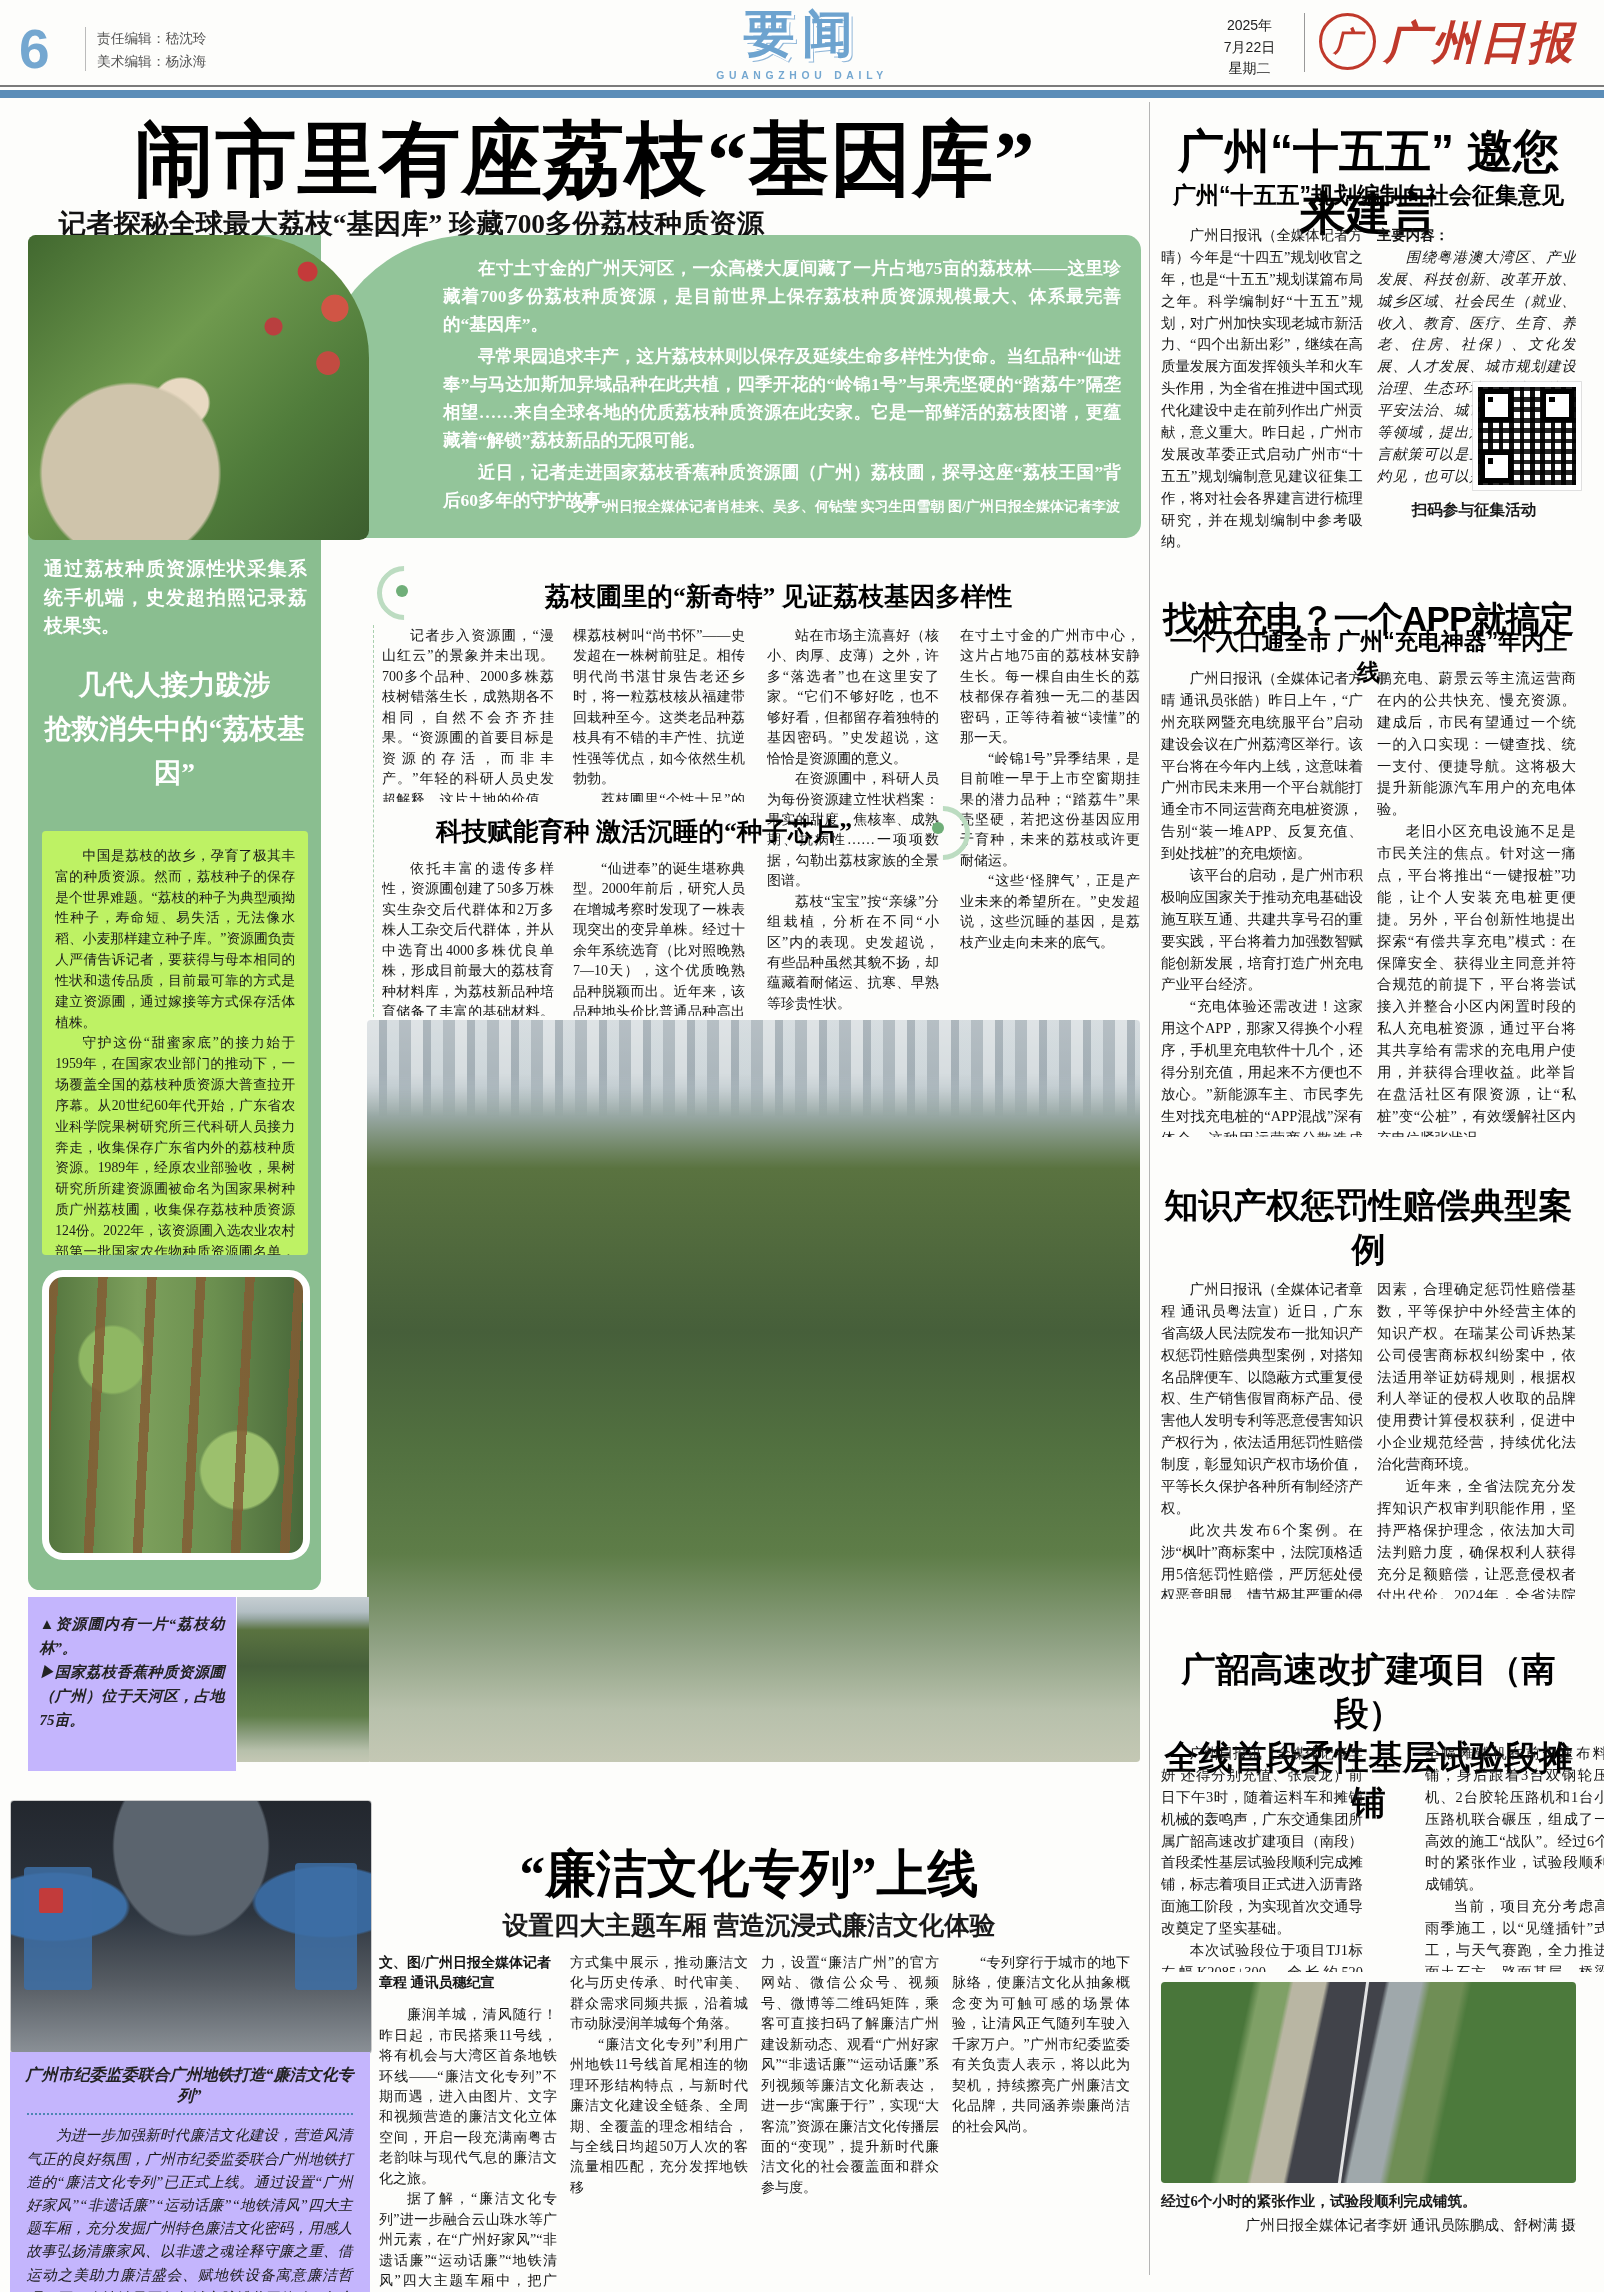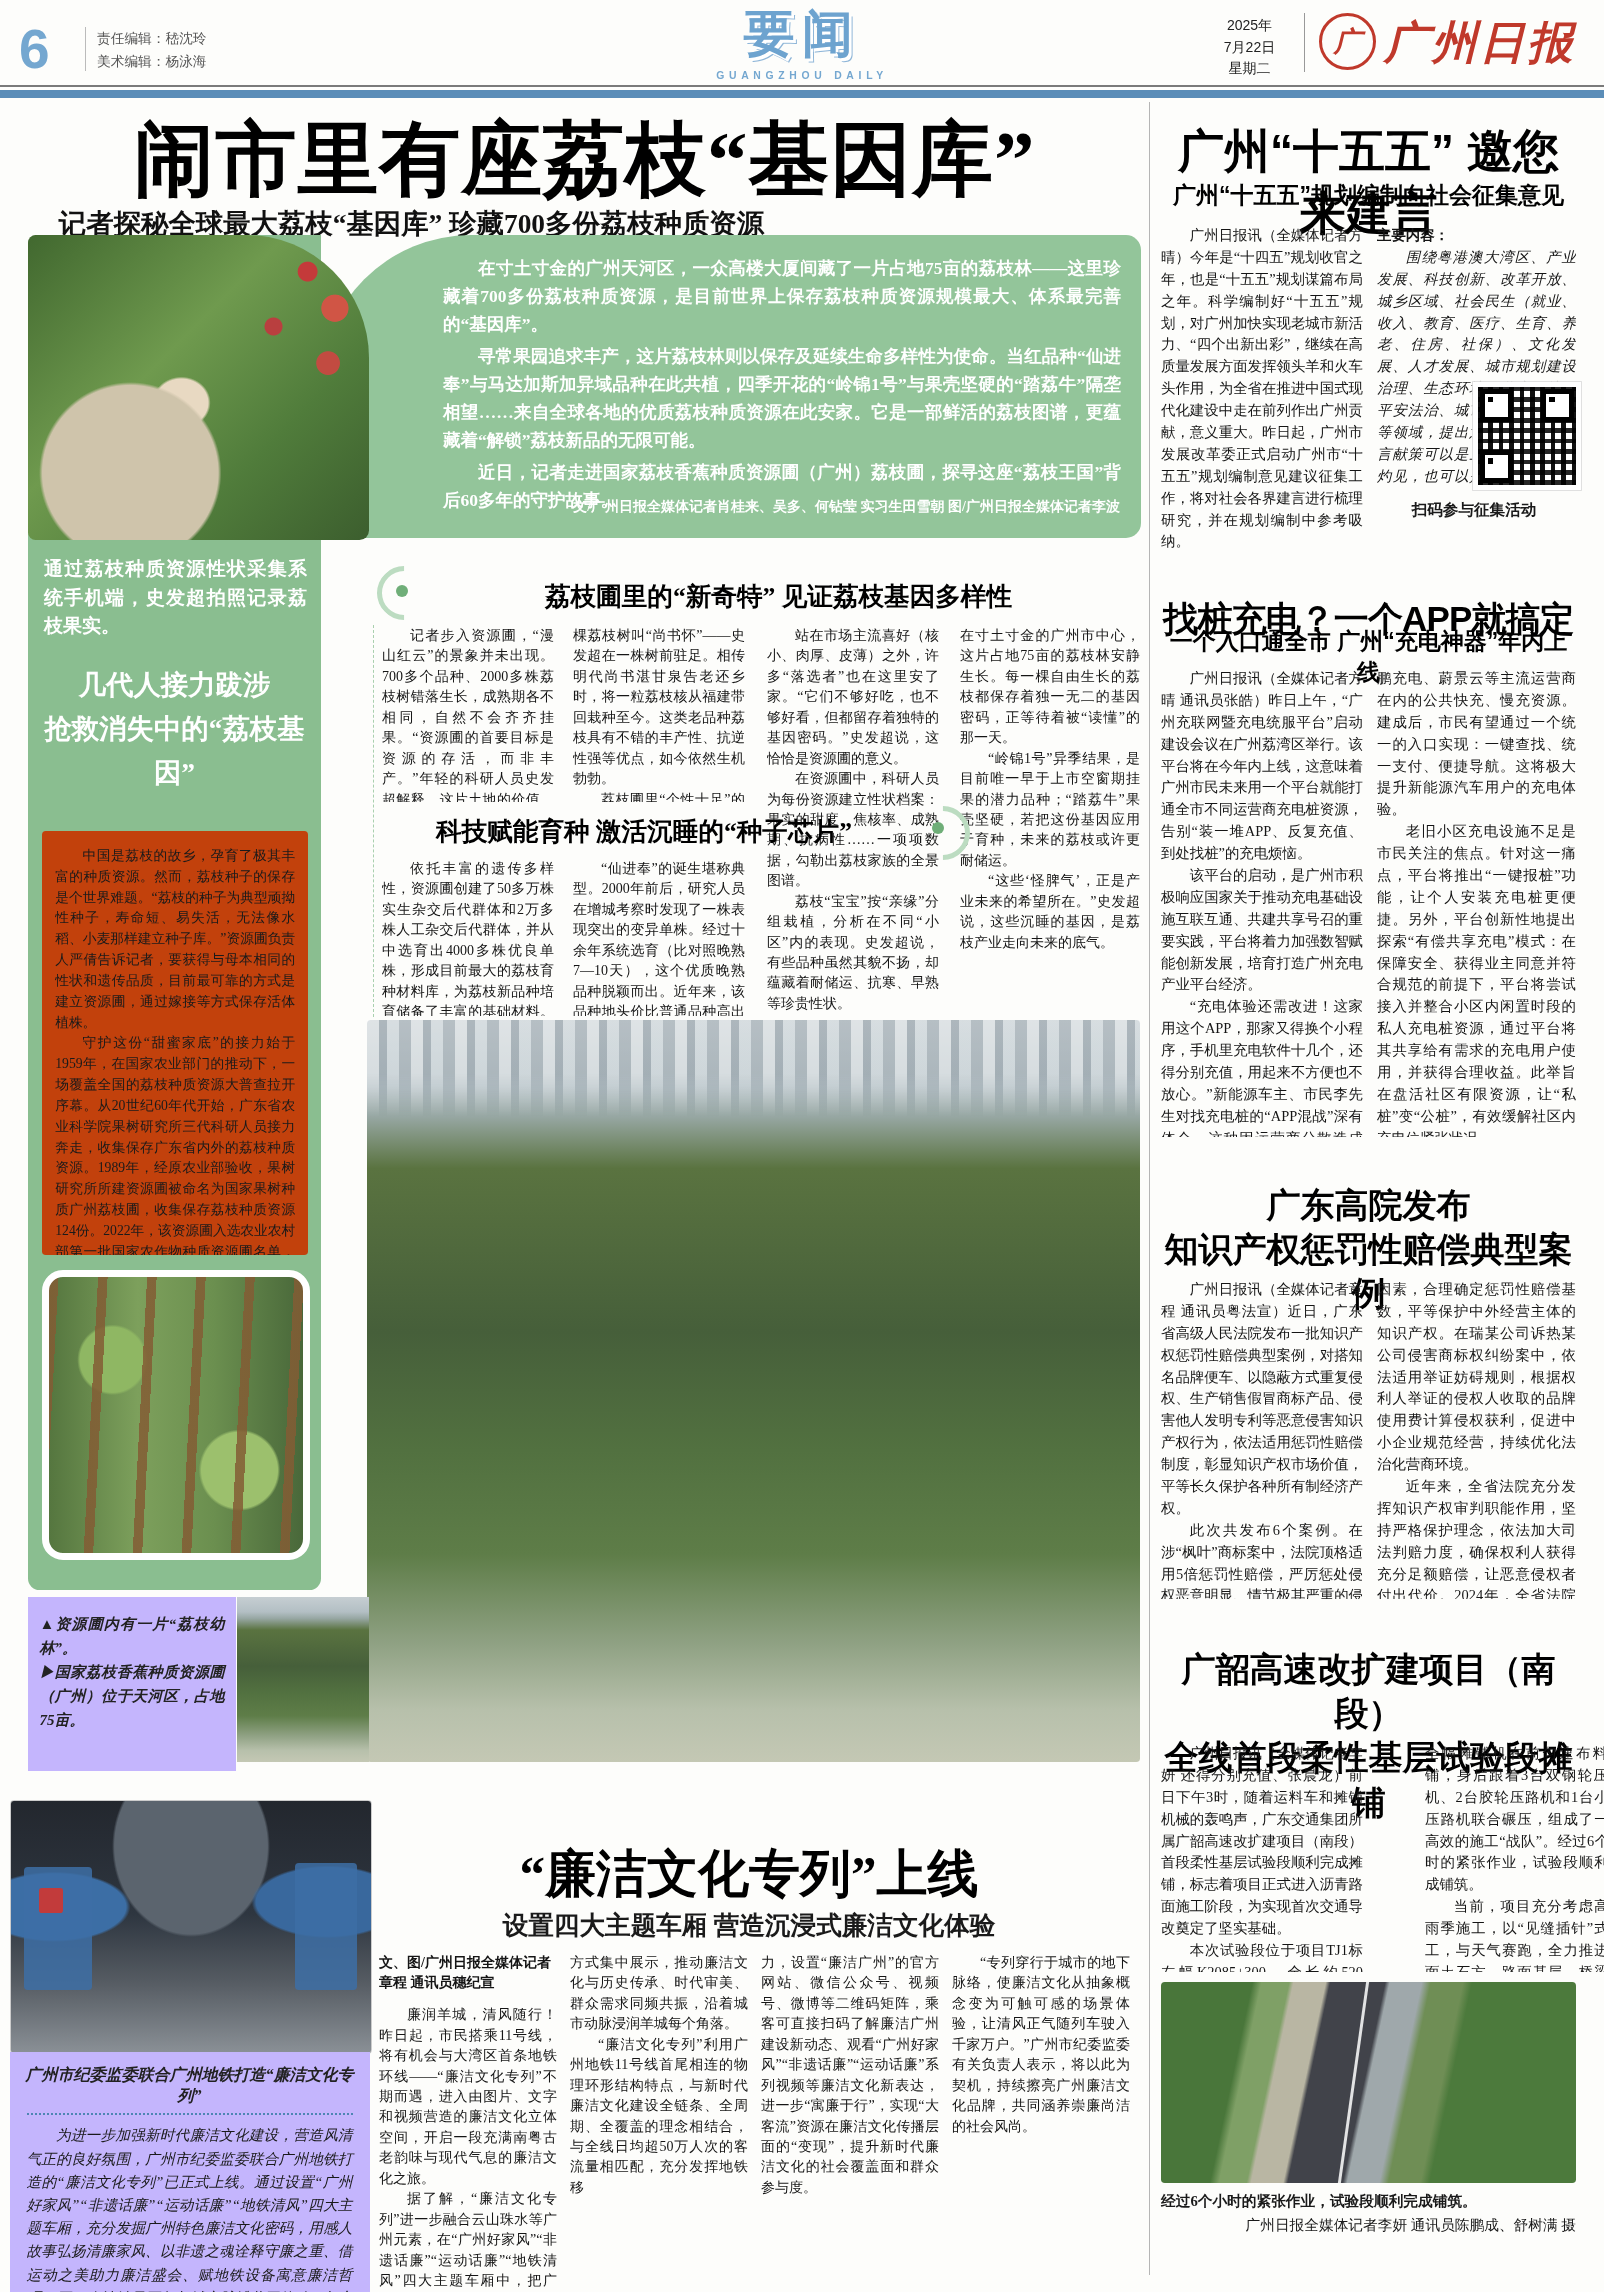--- a/index.html
+++ b/index.html
@@ -102,21 +102,21 @@
   <div class="abs w" style="left:433px;top:498px;width:687px;text-align:right;font-size:14px;font-weight:700;">文/广州日报全媒体记者肖桂来、吴多、何钻莹 实习生田雪朝 图/广州日报全媒体记者李波</div>
 
   <div class="photo photo-man" style="left:28px;top:235px;width:341px;height:305px;border-radius:7.6px 123px 9.5px 7.6px;"></div>
   <div class="abs w" style="left:44px;top:555px;width:263px;font-size:19px;font-weight:700;line-height:1.5;text-align:justify;">通过荔枝种质资源性状采集系统手机端，史发超拍照记录荔枝果实。</div>
 
   <div class="abs ctr w" style="left:28px;top:664px;width:293px;font-size:27.4px;font-weight:900;line-height:1.6;">
     <div>几代人接力跋涉</div>
     <div>抢救消失中的“荔枝基因”</div>
   </div>
 
-  <div class="abs wbox" style="left:42px;top:831px;width:240px;height:394px;background:#c2410c;border-radius:3.8px;padding:15px 13.2px;font-size:13.7px;line-height:1.52;text-align:justify;overflow:hidden;">
+  <div class="abs wbox" style="left:42px;top:831px;width:240px;height:394px;background:#bef264;border-radius:3.8px;padding:15px 13.2px;font-size:13.7px;line-height:1.52;text-align:justify;overflow:hidden;">
     <p>中国是荔枝的故乡，孕育了极其丰富的种质资源。然而，荔枝种子的保存是个世界难题。“荔枝的种子为典型顽拗性种子，寿命短、易失活，无法像水稻、小麦那样建立种子库。”资源圃负责人严倩告诉记者，要获得与母本相同的性状和遗传品质，目前最可靠的方式是建立资源圃，通过嫁接等方式保存活体植株。</p>
     <p>守护这份“甜蜜家底”的接力始于1959年，在国家农业部门的推动下，一场覆盖全国的荔枝种质资源大普查拉开序幕。从20世纪60年代开始，广东省农业科学院果树研究所三代科研人员接力奔走，收集保存广东省内外的荔枝种质资源。1989年，经原农业部验收，果树研究所所建资源圃被命名为国家果树种质广州荔枝圃，收集保存荔枝种质资源124份。2022年，该资源圃入选农业农村部第一批国家农作物种质资源圃名单，正式挂牌国家荔枝香蕉种质资源圃（广州）。</p>
 
   </div>
 
   <div class="photo photo-sapling" style="left:42px;top:1270px;width:254px;height:276px;border:7.6px solid #fff;border-radius:21px;"></div>
 
   <div class="bluebox cap" style="left:28px;top:1597px;width:185px;height:144px;padding:15px 11.4px;font-size:15px;font-weight:700;line-height:1.6;color:#222;text-align:justify;">
     <p>▲资源圃内有一片“荔枝幼林”。</p>
     <p>▶国家荔枝香蕉种质资源圃（广州）位于天河区，占地75亩。</p>
@@ -202,21 +202,20 @@
     <p>“充电体验还需改进！这家用这个APP，那家又得换个小程序，手机里充电软件十几个，还得分别充值，用起来不方便也不放心。”新能源车主、市民李先生对找充电桩的“APP混战”深有体会。这种因运营商分散造成的“信息孤岛”和“支付壁垒”，正是本次启动建设的“广州充联网暨充电统服平台”要解决的核心问题。</p>
 
   </div>
   <div class="col railcol" style="left:1377px;top:668px;width:199px;height:469px;">
     <p class="noind">鹏充电、蔚景云等主流运营商在内的公共快充、慢充资源。建成后，市民有望通过一个统一的入口实现：一键查找、统一支付、便捷导航。这将极大提升新能源汽车用户的充电体验。</p>
     <p>老旧小区充电设施不足是市民关注的焦点。针对这一痛点，平台将推出“一键报桩”功能，让个人安装充电桩更便捷。另外，平台创新性地提出探索“有偿共享充电”模式：在保障安全、获得业主同意并符合规范的前提下，平台将尝试接入并整合小区内闲置时段的私人充电桩资源，通过平台将其共享给有需求的充电用户使用，并获得合理收益。此举旨在盘活社区有限资源，让“私桩”变“公桩”，有效缓解社区内充电位紧张状况。</p>
 
   </div>
 
   <div class="railtitle" style="top:1183px;font-size:34px;line-height:1.3;">
-    <div>广东高院发布</div>
     <div>知识产权惩罚性赔偿典型案例</div>
   </div>
   <div class="col railcol" style="left:1161px;top:1279px;width:202px;height:320px;">
     <p>广州日报讯（全媒体记者章程 通讯员粤法宣）近日，广东省高级人民法院发布一批知识产权惩罚性赔偿典型案例，对搭知名品牌便车、以隐蔽方式重复侵权、生产销售假冒商标产品、侵害他人发明专利等恶意侵害知识产权行为，依法适用惩罚性赔偿制度，彰显知识产权市场价值，平等长久保护各种所有制经济产权。</p>
     <p>此次共发布6个案例。在涉“枫叶”商标案中，法院顶格适用5倍惩罚性赔偿，严厉惩处侵权恶意明显、情节极其严重的侵权行为，维护公平竞争的市场秩序。在荣某株式会社诉迪某公司侵害发明专利权纠纷案中，法院综合考量销售额、营业利润率、专利贡献度等</p>
   </div>
   <div class="col railcol" style="left:1377px;top:1279px;width:199px;height:320px;">
     <p class="noind">因素，合理确定惩罚性赔偿基数，平等保护中外经营主体的知识产权。在瑞某公司诉热某公司侵害商标权纠纷案中，依法适用举证妨碍规则，根据权利人举证的侵权人收取的品牌使用费计算侵权获利，促进中小企业规范经营，持续优化法治化营商环境。</p>
     <p>近年来，全省法院充分发挥知识产权审判职能作用，坚持严格保护理念，依法加大司法判赔力度，确保权利人获得充分足额赔偿，让恶意侵权者付出代价。2024年，全省法院在32起知识产权民事侵权案件中依法适用惩罚性赔偿，支持率近六成，判赔总额近2亿元，以强有力司法护航广东加快发展新质生产力。</p>
   </div>

